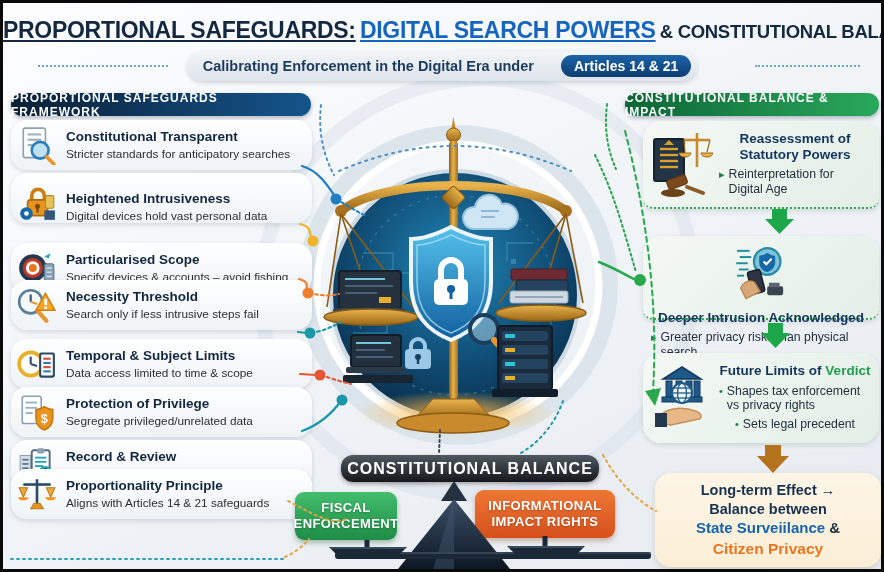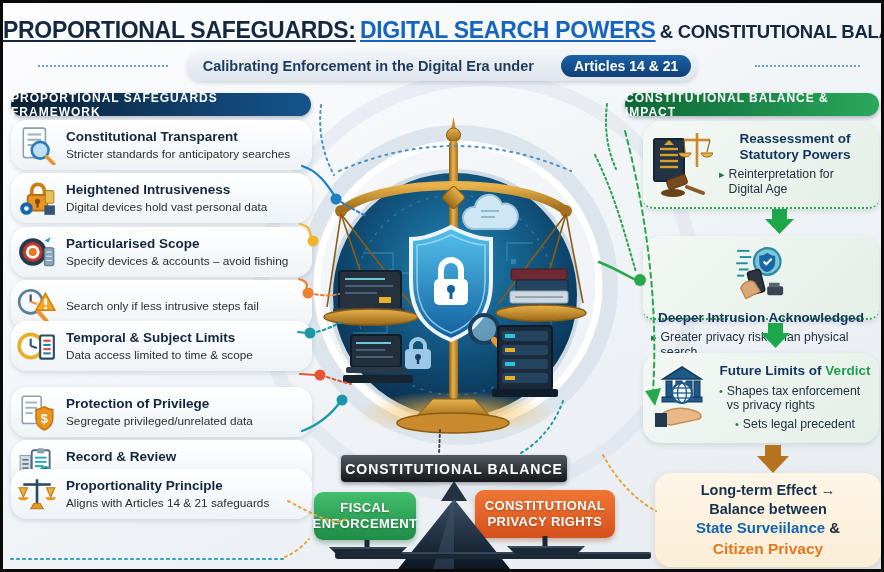--- a/index.html
+++ b/index.html
@@ -50,27 +50,27 @@
   .rcard .bul{font-size:12.3px;color:#23313f;line-height:1.2;margin-top:4px;display:flex;gap:4px;text-align:left;justify-content:center;}
   .rcard .bul .mk{color:#1e7a40;font-size:11px;line-height:1.4;}
   .outcome{left:652px;top:470px;width:226px;height:94px;background:linear-gradient(180deg,#fdf5e6,#fbeed6);
     border-radius:16px;box-shadow:0 2px 6px rgba(150,110,40,.25);display:flex;flex-direction:column;
     justify-content:center;align-items:center;z-index:2;line-height:1.3;}
   .outcome .o1,.outcome .o2{font-size:14.5px;font-weight:700;color:#16324f;}
   .outcome .o3b{font-size:15px;font-weight:700;color:#1464ad;}
   .outcome .o3a{font-size:15px;font-weight:700;color:#23313f;}
   .outcome .o4{font-size:15.5px;font-weight:700;color:#e8761e;}
   
-  .cb-pill{left:338px;top:452px;width:226px;height:27px;border-radius:4px;
+  .cb-pill{left:338px;top:452px;width:258px;height:27px;border-radius:12px;
     background:linear-gradient(180deg,#505860,#15181c);display:flex;align-items:center;justify-content:center;
-    color:#fff;font-size:14px;font-weight:700;letter-spacing:1px;z-index:4;box-shadow:0 2px 4px rgba(0,0,0,.35);}
+    color:#fff;font-size:16px;font-weight:700;letter-spacing:1px;z-index:4;box-shadow:0 2px 4px rgba(0,0,0,.35);}
   .pan-box{color:#fff;font-weight:700;font-size:13px;letter-spacing:.4px;text-align:center;
     display:flex;align-items:center;justify-content:center;border-radius:9px;z-index:4;line-height:1.25;
     text-shadow:0 1px 2px rgba(0,0,0,.25);}
-  .pan-box.green{left:311px;top:489px;width:102px;height:48px;background:linear-gradient(180deg,#43bd6e,#1e8c45);box-shadow:0 3px 5px rgba(20,90,45,.35);}
+  .pan-box.green{left:292px;top:489px;width:102px;height:48px;background:linear-gradient(180deg,#43bd6e,#1e8c45);box-shadow:0 3px 5px rgba(20,90,45,.35);}
   .pan-box.orange{left:472px;top:487px;width:140px;height:48px;background:linear-gradient(180deg,#ef7635,#d5511c);box-shadow:0 3px 5px rgba(140,60,15,.35);}
   .swirl{left:250px;top:70px;width:420px;height:400px;border:14px solid rgba(210,218,228,.35);
     border-radius:50%;transform:rotate(-18deg);z-index:0;}
 </style>
 </head>
 <body>
 
 <div id="app">
 
   <div class="abs swirl"></div>
@@ -242,38 +242,38 @@
         </g>
       <circle cx="22" cy="24" r="8" fill="#bfe0f2" stroke="#2b7cb8" stroke-width="2.5"></circle>
       <line x1="28" y1="30" x2="35" y2="37" stroke="#e8952e" stroke-width="3.5" stroke-linecap="round"></line>
     </svg>
     <div class="txt">
         <div class="tt">Constitutional Transparent</div>
       <div class="ds">Stricter standards for anticipatory searches</div>
       </div>
   </div>
 
-  <div class="abs lcard" style="top:170px;">
+  <div class="abs lcard" style="top:170px;align-items:flex-end;">
     <svg class="ic" viewBox="0 0 38 38">
       <path d="M14,17 v-5 a6,6 0 0 1 12,0 v5" fill="none" stroke="#c87f16" stroke-width="3.5"></path>
       <rect x="10" y="16" width="19" height="15" rx="3" fill="#e8941e" stroke="#b06a10" stroke-width="1.5"></rect>
       <circle cx="19.5" cy="22" r="2.4" fill="#7a4a08"></circle>
         <rect x="18.4" y="23" width="2.2" height="5" fill="#7a4a08"></rect>
       <rect x="27" y="12" width="8" height="12" rx="1.5" fill="#e8c05a" stroke="#b08a20"></rect>
       <circle cx="9" cy="29" r="6" fill="#1668a8"></circle>
         <circle cx="9" cy="29" r="2.2" fill="#fff"></circle>
       <rect x="26" y="26" width="10" height="9" fill="#35547a"></rect>
     </svg>
     <div class="txt">
         <div class="tt">Heightened Intrusiveness</div>
       <div class="ds">Digital devices hold vast personal data</div>
       </div>
   </div>
 
-  <div class="abs lcard" style="top:224px;">
+  <div class="abs lcard" style="top:240px;">
     <svg class="ic" viewBox="0 0 38 38">
       <circle cx="15" cy="19" r="13" fill="#24394e"></circle>
         <circle cx="15" cy="19" r="9.5" fill="#c0392b"></circle>
       <circle cx="15" cy="19" r="6.5" fill="#fff"></circle>
         <circle cx="15" cy="19" r="3.8" fill="#e87722"></circle>
       <rect x="26" y="15" width="9" height="17" rx="2" fill="#8aa4b8" stroke="#5a7488"></rect>
       <g stroke="#dde8f0" stroke-width="1.2">
           <line x1="28" y1="19" x2="33" y2="19"></line>
           <line x1="28" y1="23" x2="33" y2="23"></line>
           <line x1="28" y1="27" x2="33" y2="27"></line>
@@ -290,25 +290,26 @@
     <svg class="ic" viewBox="0 0 38 38">
       <circle cx="13" cy="16" r="11" fill="#f4f8fb" stroke="#5a7f9c" stroke-width="2.5"></circle>
       <line x1="13" y1="16" x2="13" y2="9" stroke="#35506a" stroke-width="2"></line>
       <line x1="13" y1="16" x2="19" y2="18" stroke="#e8952e" stroke-width="2"></line>
       <line x1="20" y1="25" x2="28" y2="34" stroke="#e8952e" stroke-width="4" stroke-linecap="round"></line>
       <path d="M27,8 L36,24 L18,24 Z" fill="#f5a623" stroke="#d8820a" stroke-width="1.5"></path>
       <rect x="26" y="13" width="2.6" height="6" fill="#fff"></rect>
         <rect x="26" y="20.5" width="2.6" height="2.4" fill="#fff"></rect>
     </svg>
     <div class="txt">
+        <div class="tt">Necessity Threshold</div>
       <div class="ds">Search only if less intrusive steps fail</div>
       </div>
   </div>
 
-  <div class="abs lcard" style="top:318px;">
+  <div class="abs lcard" style="top:336px;">
     <svg class="ic" viewBox="0 0 38 38">
       <circle cx="13" cy="19" r="11" fill="#fff" stroke="#e8b02a" stroke-width="3.5"></circle>
       <line x1="13" y1="19" x2="13" y2="12" stroke="#35506a" stroke-width="2"></line>
       <line x1="13" y1="19" x2="19" y2="21" stroke="#35506a" stroke-width="2"></line>
       <rect x="21" y="8" width="15" height="24" rx="2" fill="#2b4a66"></rect>
       <rect x="23" y="10" width="11" height="20" rx="1" fill="#fff"></rect>
       <g stroke-width="2">
           <line x1="25" y1="14" x2="32" y2="14" stroke="#d84a3a"></line>
           <line x1="25" y1="18" x2="32" y2="18" stroke="#2b7cb8"></line>
           <line x1="25" y1="22" x2="32" y2="22" stroke="#d84a3a"></line>
@@ -469,21 +470,21 @@
 
   <div class="abs outcome">
     <div class="o1">Long-term Effect →</div>
     <div class="o2">Balance between</div>
     <div><span class="o3b">State Surveiilance</span><span class="o3a"> &amp;</span></div>
     <div class="o4">Citizen Privacy</div>
   </div>
 
   <div class="abs cb-pill">CONSTITUTIONAL BALANCE</div>
   <div class="abs pan-box green">FISCAL ENFORCEMENT</div>
-  <div class="abs pan-box orange">CONSTITUTIONAL PRIVACY RIGHTS</div>
+  <div class="abs pan-box orange">INFORMATIONAL IMPACT RIGHTS</div>
 
   <svg class="abs" style="left:0;top:0;z-index:5;pointer-events:none;" width="884" height="572" viewBox="0 0 884 572">
     <defs>
       <linearGradient id="pyr" x1="0" y1="0" x2="0" y2="1">
         <stop offset="0%" stop-color="#3c5066"></stop>
           <stop offset="100%" stop-color="#0c1724"></stop>
       </linearGradient>
     </defs>
 
     <g fill="none" stroke-linecap="round">

